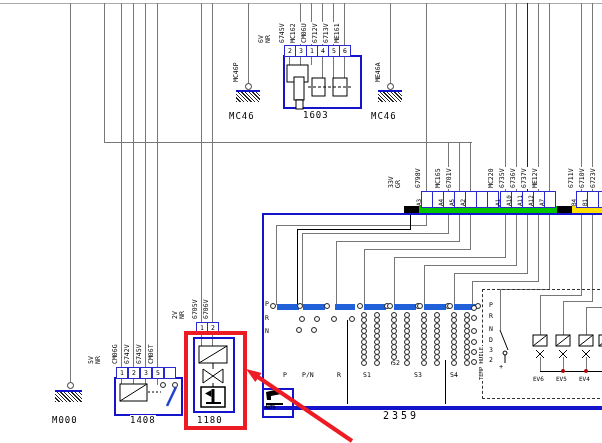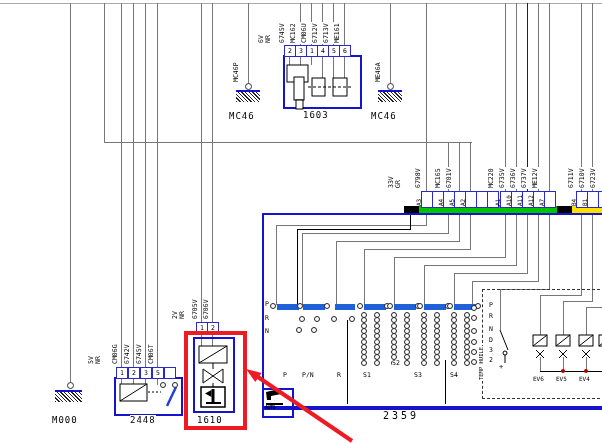--- a/index.html
+++ b/index.html
@@ -144,29 +144,29 @@
   <div class="vt" style="left:119px;top:357px">CM06G</div>
   <div class="vt" style="left:131px;top:357px">6742V</div>
   <div class="vt" style="left:143px;top:357px">6745V</div>
   <div class="vt" style="left:155px;top:357px">CM06T</div>
   <div class="pin" style="left:116px;top:367px">1</div>
   <div class="pin" style="left:128px;top:367px">2</div>
   <div class="pin" style="left:140px;top:367px">3</div>
   <div class="pin" style="left:152px;top:367px">5</div>
   <div class="pin" style="left:164px;top:367px"></div>
   <div class="bluebox" style="left:114px;top:377px;width:65px;height:35px"></div>
-  <div class="lab big" style="left:130px;top:415px">2448</div>
+  <div class="lab big" style="left:130px;top:415px">1408</div>
 
   <div class="vt vt2" style="left:186px;top:306px">2V NR</div>
   <div class="vt" style="left:199px;top:312px">6705V</div>
   <div class="vt" style="left:210px;top:312px">6706V</div>
   <div class="pin" style="left:196px;top:322px">1</div>
   <div class="pin" style="left:207px;top:322px">2</div>
   <div class="bluebox" style="left:193px;top:337px;width:38px;height:72px"></div>
-  <div class="lab big" style="left:197px;top:415px">1610</div>
+  <div class="lab big" style="left:197px;top:415px">1180</div>
 
   <div class="gcirc" style="left:67px;top:382px"></div>
   <div class="gline" style="left:55px;top:390px;width:27px;height:2px"></div>
   <div class="hatch" style="left:55px;top:392px;width:27px;height:10px"></div>
   <div class="lab big" style="left:52px;top:415px">M000</div>
 
   <div id="hl" style="left:184px;top:331px;width:63px;height:99px"></div>
 
   <svg class="ov" width="602" height="443">
     <g stroke="#000" fill="#fff" stroke-width="1">

